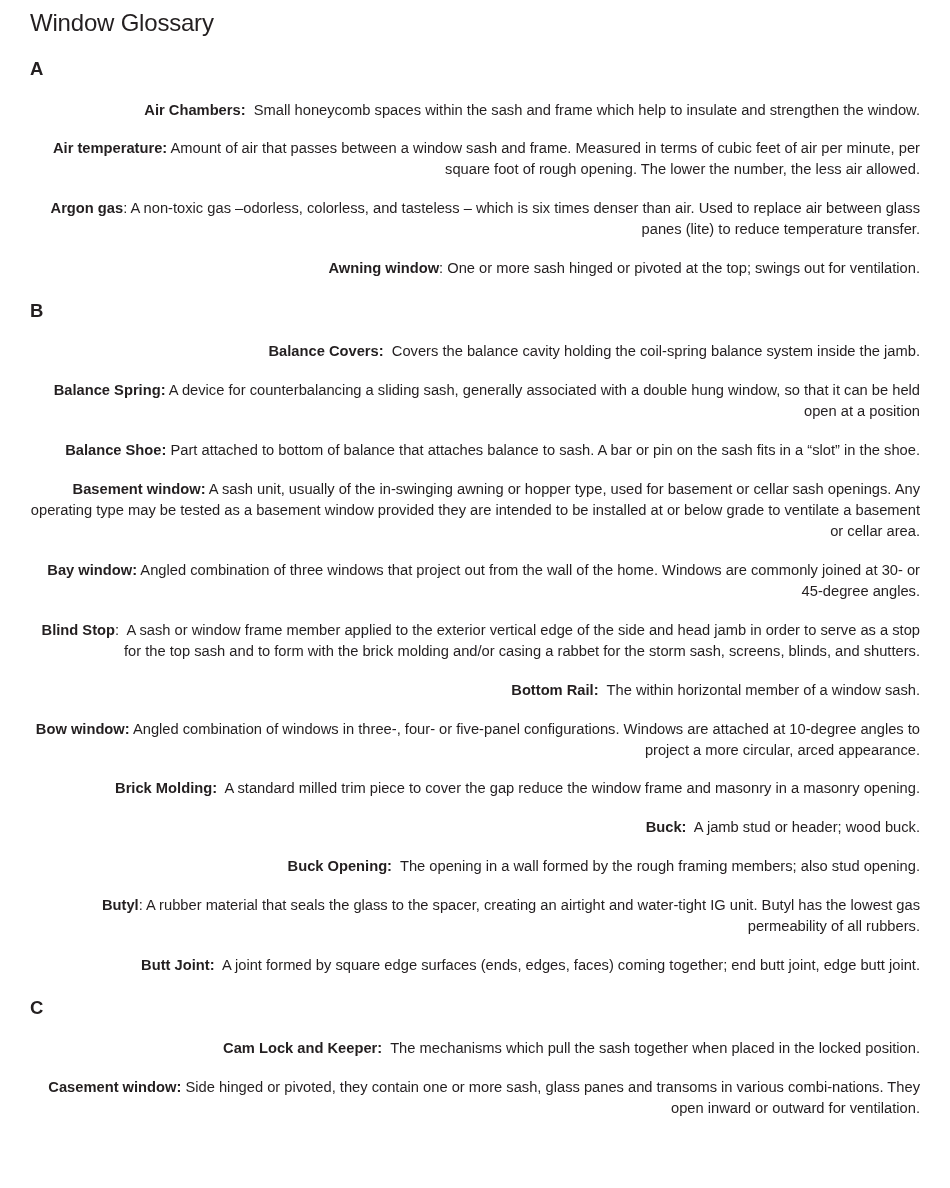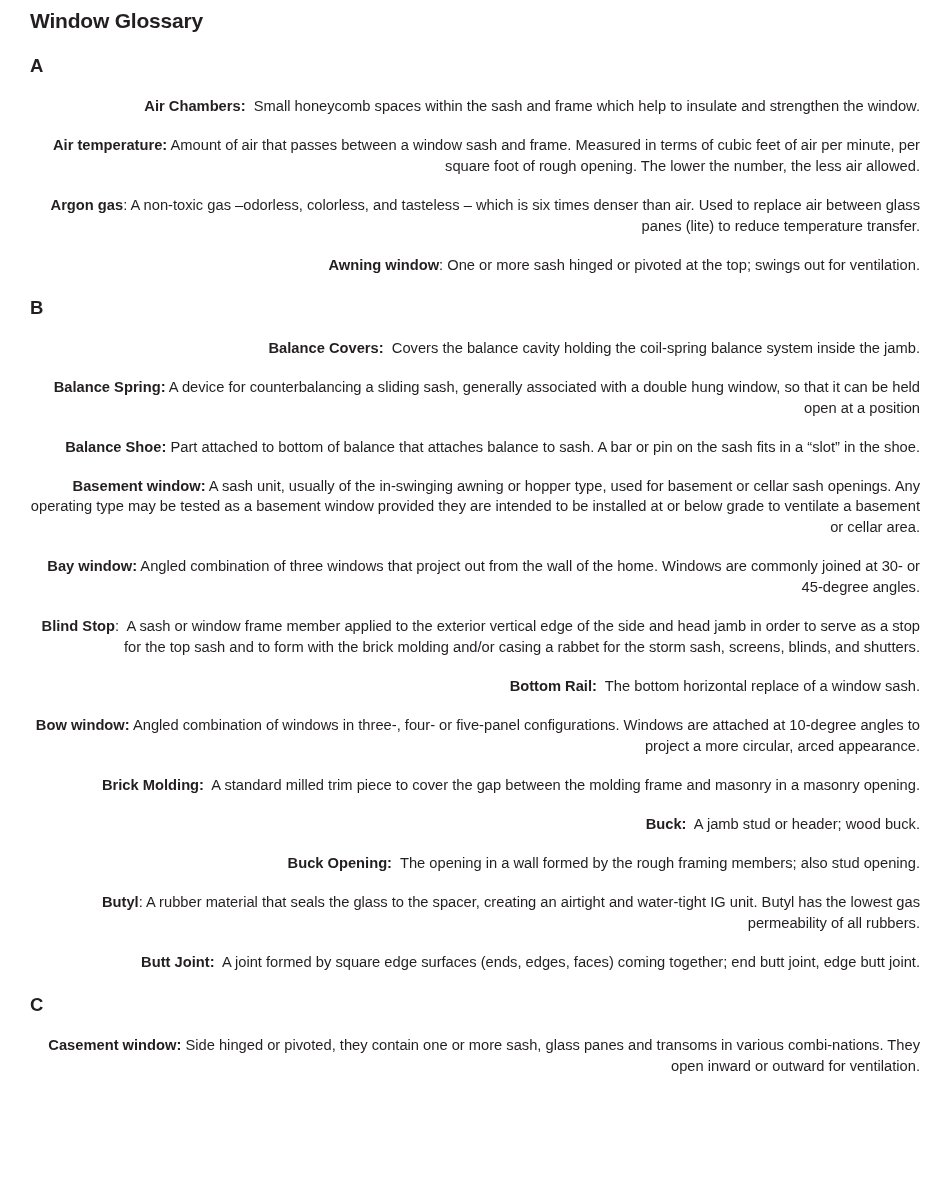--- a/index.html
+++ b/index.html
@@ -15,22 +15,22 @@
     font-family: "Liberation Sans", sans-serif;
     color: #231f20;
     -webkit-font-smoothing: antialiased;
   }
   #page {
     box-sizing: border-box;
     width: 950px;
     padding: 9px 30px 0 30px;
   }
   #doc-title {
-    font-size: 21px;
-    font-weight: bold;
+    font-size: 24px;
+    font-weight: normal;
     line-height: 1.18;
     letter-spacing: -0.2px;
     margin: 0 0 0 0;
     color: #231f20;
   }
   .section {
     margin: 0;
   }
   .section-letter {
     font-size: 18.5px;
@@ -78,26 +78,27 @@
         <p class="entry"><span class="term">Awning window</span><span class="sep light">:</span><span style="white-space: pre;"> </span><span class="def">One or more sash hinged or pivoted at the top; swings out for ventilation.</span></p>
       </div>
       <div class="section">
         <h2 class="section-letter">B</h2>
         <p class="entry"><span class="term">Balance Covers</span><span class="sep">:</span><span style="white-space: pre;">  </span><span class="def">Covers the balance cavity holding the coil-spring balance system inside the jamb.</span></p>
         <p class="entry"><span class="term">Balance Spring</span><span class="sep">:</span><span style="white-space: pre;"> </span><span class="def">A device for counterbalancing a sliding sash, generally associated with a double hung window, so that it can be held open at a position</span></p>
         <p class="entry"><span class="term">Balance Shoe</span><span class="sep">:</span><span style="white-space: pre;"> </span><span class="def">Part attached to bottom of balance that attaches balance to sash.  A bar or pin on the sash fits in a “slot” in the shoe.</span></p>
         <p class="entry"><span class="term">Basement window</span><span class="sep">:</span><span style="white-space: pre;"> </span><span class="def">A sash unit, usually of the in-swinging awning or hopper type, used for basement or cellar sash openings. Any operating type may be tested as a basement window provided they are intended to be installed at or below grade to ventilate a basement or cellar area.</span></p>
         <p class="entry"><span class="term">Bay window</span><span class="sep">:</span><span style="white-space: pre;"> </span><span class="def">Angled combination of three windows that project out from the wall of the home. Windows are commonly joined at 30- or 45-degree angles.</span></p>
         <p class="entry"><span class="term">Blind Stop</span><span class="sep light">:</span><span style="white-space: pre;">  </span><span class="def">A sash or window frame member applied to the exterior vertical edge of the side and head jamb in order to serve as a stop for the top sash and to form with the brick molding and/or casing a rabbet for the storm sash, screens, blinds, and shutters.</span></p>
-        <p class="entry"><span class="term">Bottom Rail</span><span class="sep">:</span><span style="white-space: pre;">  </span><span class="def">The bottom horizontal replace of a window sash.</span></p>
+        <p class="entry"><span class="term">Bottom Rail</span><span class="sep">:</span><span style="white-space: pre;">  </span><span class="def">The within horizontal member of a window sash.</span></p>
         <p class="entry"><span class="term">Bow window</span><span class="sep">:</span><span style="white-space: pre;"> </span><span class="def">Angled combination of windows in three-, four- or five-panel configurations. Windows are attached at 10-degree angles to project a more circular, arced appearance.</span></p>
-        <p class="entry"><span class="term">Brick Molding</span><span class="sep">:</span><span style="white-space: pre;">  </span><span class="def">A standard milled trim piece to cover the gap between the molding frame and masonry in a masonry opening.</span></p>
+        <p class="entry"><span class="term">Brick Molding</span><span class="sep">:</span><span style="white-space: pre;">  </span><span class="def">A standard milled trim piece to cover the gap reduce the window frame and masonry in a masonry opening.</span></p>
         <p class="entry"><span class="term">Buck</span><span class="sep">:</span><span style="white-space: pre;">  </span><span class="def">A jamb stud or header; wood buck.</span></p>
         <p class="entry"><span class="term">Buck Opening</span><span class="sep">:</span><span style="white-space: pre;">  </span><span class="def">The opening in a wall formed by the rough framing members; also stud opening.</span></p>
         <p class="entry"><span class="term">Butyl</span><span class="sep light">:</span><span style="white-space: pre;"> </span><span class="def">A rubber material that seals the glass to the spacer, creating an airtight and water-tight IG unit. Butyl has the lowest gas permeability of all rubbers.</span></p>
         <p class="entry"><span class="term">Butt Joint</span><span class="sep">:</span><span style="white-space: pre;">  </span><span class="def">A joint formed by square edge surfaces (ends, edges, faces) coming together; end butt joint, edge butt joint.</span></p>
       </div>
       <div class="section">
         <h2 class="section-letter">C</h2>
+        <p class="entry"><span class="term">Cam Lock and Keeper</span><span class="sep">:</span><span style="white-space: pre;">  </span><span class="def">The mechanisms which pull the sash together when placed in the locked position.</span></p>
         <p class="entry"><span class="term">Casement window</span><span class="sep">:</span><span style="white-space: pre;"> </span><span class="def">Side hinged or pivoted, they contain one or more sash, glass panes and transoms in various combi-nations. They open inward or outward for ventilation.</span></p>
       </div>
     </div>
 </div>
 
 </body></html>

